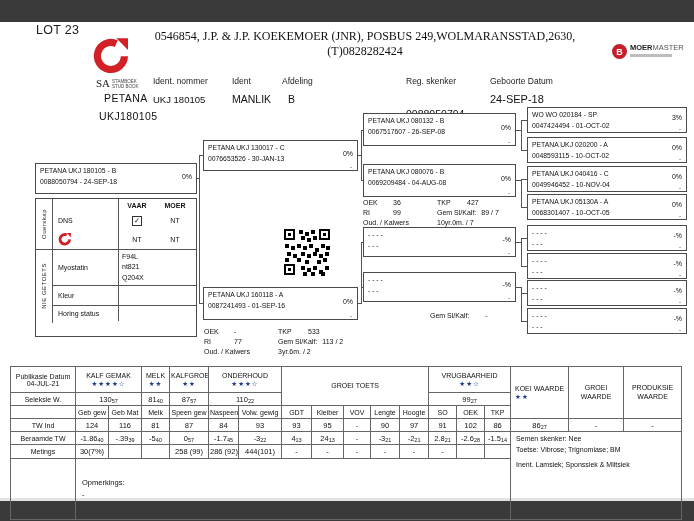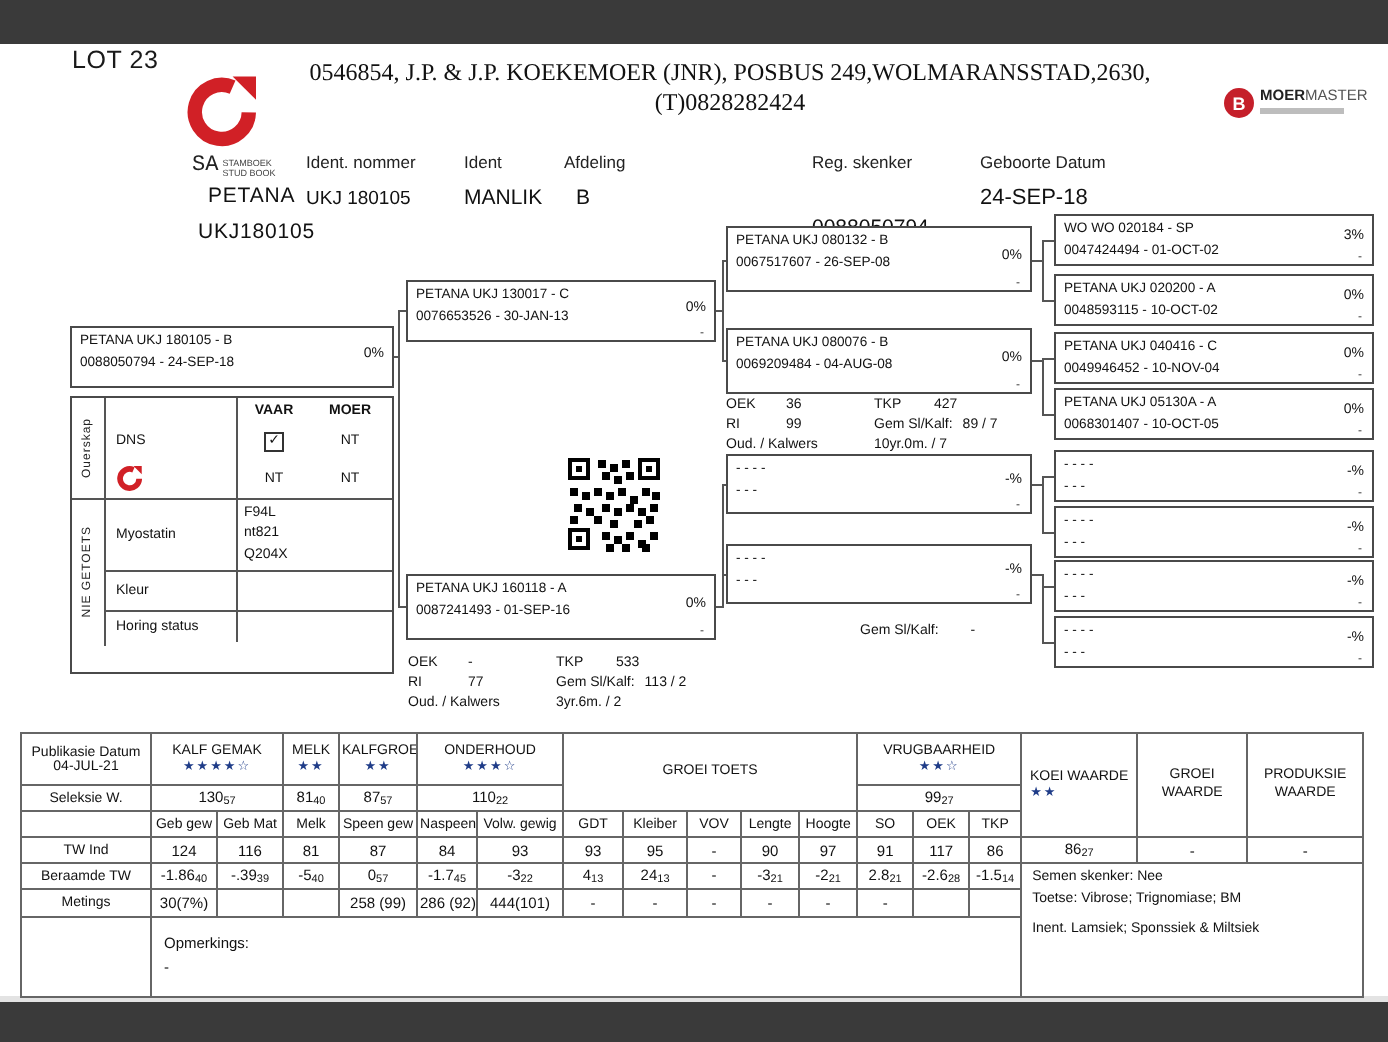--- a/index.html
+++ b/index.html
@@ -20,21 +20,21 @@
   .fvalue.big{font-size:10.5px;}
 
   
   #bm{left:612px;top:44px;display:flex;align-items:flex-start;gap:3px;}
   #bm .bcirc{width:15px;height:15px;border-radius:50%;background:#c51f2a;color:#fff;
              font-size:9px;font-weight:bold;display:flex;align-items:center;justify-content:center;}
   #bm .btxt{font-size:7.5px;line-height:1.1;color:#555;}
   #bm .btxt b{color:#222;}
   #bm .bsub{width:42px;height:3px;background:#bdbdbd;margin-top:2px;}
   #sa-text{left:96px;top:77px;display:flex;align-items:flex-start;gap:2px;}
-  #sa-text .sa{font-family:Liberation Mono, monospace;font-size:11px;color:#222;}
+  #sa-text .sa{font-family:Liberation Serif, serif;font-size:11px;color:#222;}
   #sa-text .sasub{font-size:4.5px;line-height:1.2;color:#444;padding-top:2px;}
   #an-name{left:104px;top:92px;font-size:10.5px;letter-spacing:.4px;}
   #an-id{left:99px;top:110px;font-size:10.5px;letter-spacing:.4px;}
 
   
   .pbox{position:absolute;border:1px solid #4a4a4a;background:#fff;box-sizing:border-box;
         padding:2px 4px;font-size:6.8px;line-height:1.55;white-space:nowrap;}
   .pbox .pct{position:absolute;right:4px;top:50%;transform:translateY(-60%);font-size:7px;}
   .pbox .psub{position:absolute;right:5px;bottom:0;font-size:6px;line-height:1;color:#333;}
   .pline{position:absolute;background:#555;}
@@ -85,21 +85,21 @@
         width:671px;font-family:"Liberation Sans",sans-serif;}
   #perf td{border:1px solid #666;padding:0 1px;text-align:center;font-size:7.5px;color:#111;
            white-space:nowrap;overflow:hidden;box-sizing:border-box;}
   #perf .gname{font-size:7px;white-space:normal;line-height:1.15;}
   #perf .stars{color:#1f3c88;font-size:6.5px;letter-spacing:1px;line-height:1.2;}
   #perf sub{font-size:5.5px;vertical-align:-1px;}
   #perf .lbl{font-size:7px;}
   #perf .notes{text-align:left;vertical-align:top;padding:2px 5px;font-size:7px;line-height:1.5;
                white-space:normal;}
   #perf .notes .gap{margin-top:5px;}
-  #perf .opm{text-align:left;vertical-align:top;padding:7px 6px;font-size:7.5px;line-height:1.6;}
+  #perf .opm{text-align:left;vertical-align:top;padding:18px 6px;font-size:7.5px;line-height:1.6;}
   #perf tr.r1 td{height:26px;}
   #perf tr.r2 td{height:13px;}
   #perf tr.r3 td{height:13px;font-size:7px;}
   #perf tr.r4 td{height:13px;}
   #perf tr.r5 td{height:13px;}
   #perf tr.r6 td{height:14px;}
   #perf tr.r7 td{height:40px;}
 </style>
 </head>
 <body>
@@ -435,21 +435,21 @@
       <td>81</td>
       <td>87</td>
       <td>84</td>
       <td>93</td>
       <td>93</td>
       <td>95</td>
       <td>-</td>
       <td>90</td>
       <td>97</td>
       <td>91</td>
-      <td>117</td>
+      <td>102</td>
       <td>86</td>
       <td><span>86</span><sub>27</sub></td>
       <td>-</td>
       <td>-</td>
     </tr>
     <tr class="r5">
       <td class="lbl">Beraamde TW</td>
       <td><span>-1.86</span><sub>40</sub></td>
       <td><span>-.39</span><sub>39</sub></td>
       <td><span>-5</span><sub>40</sub></td>

